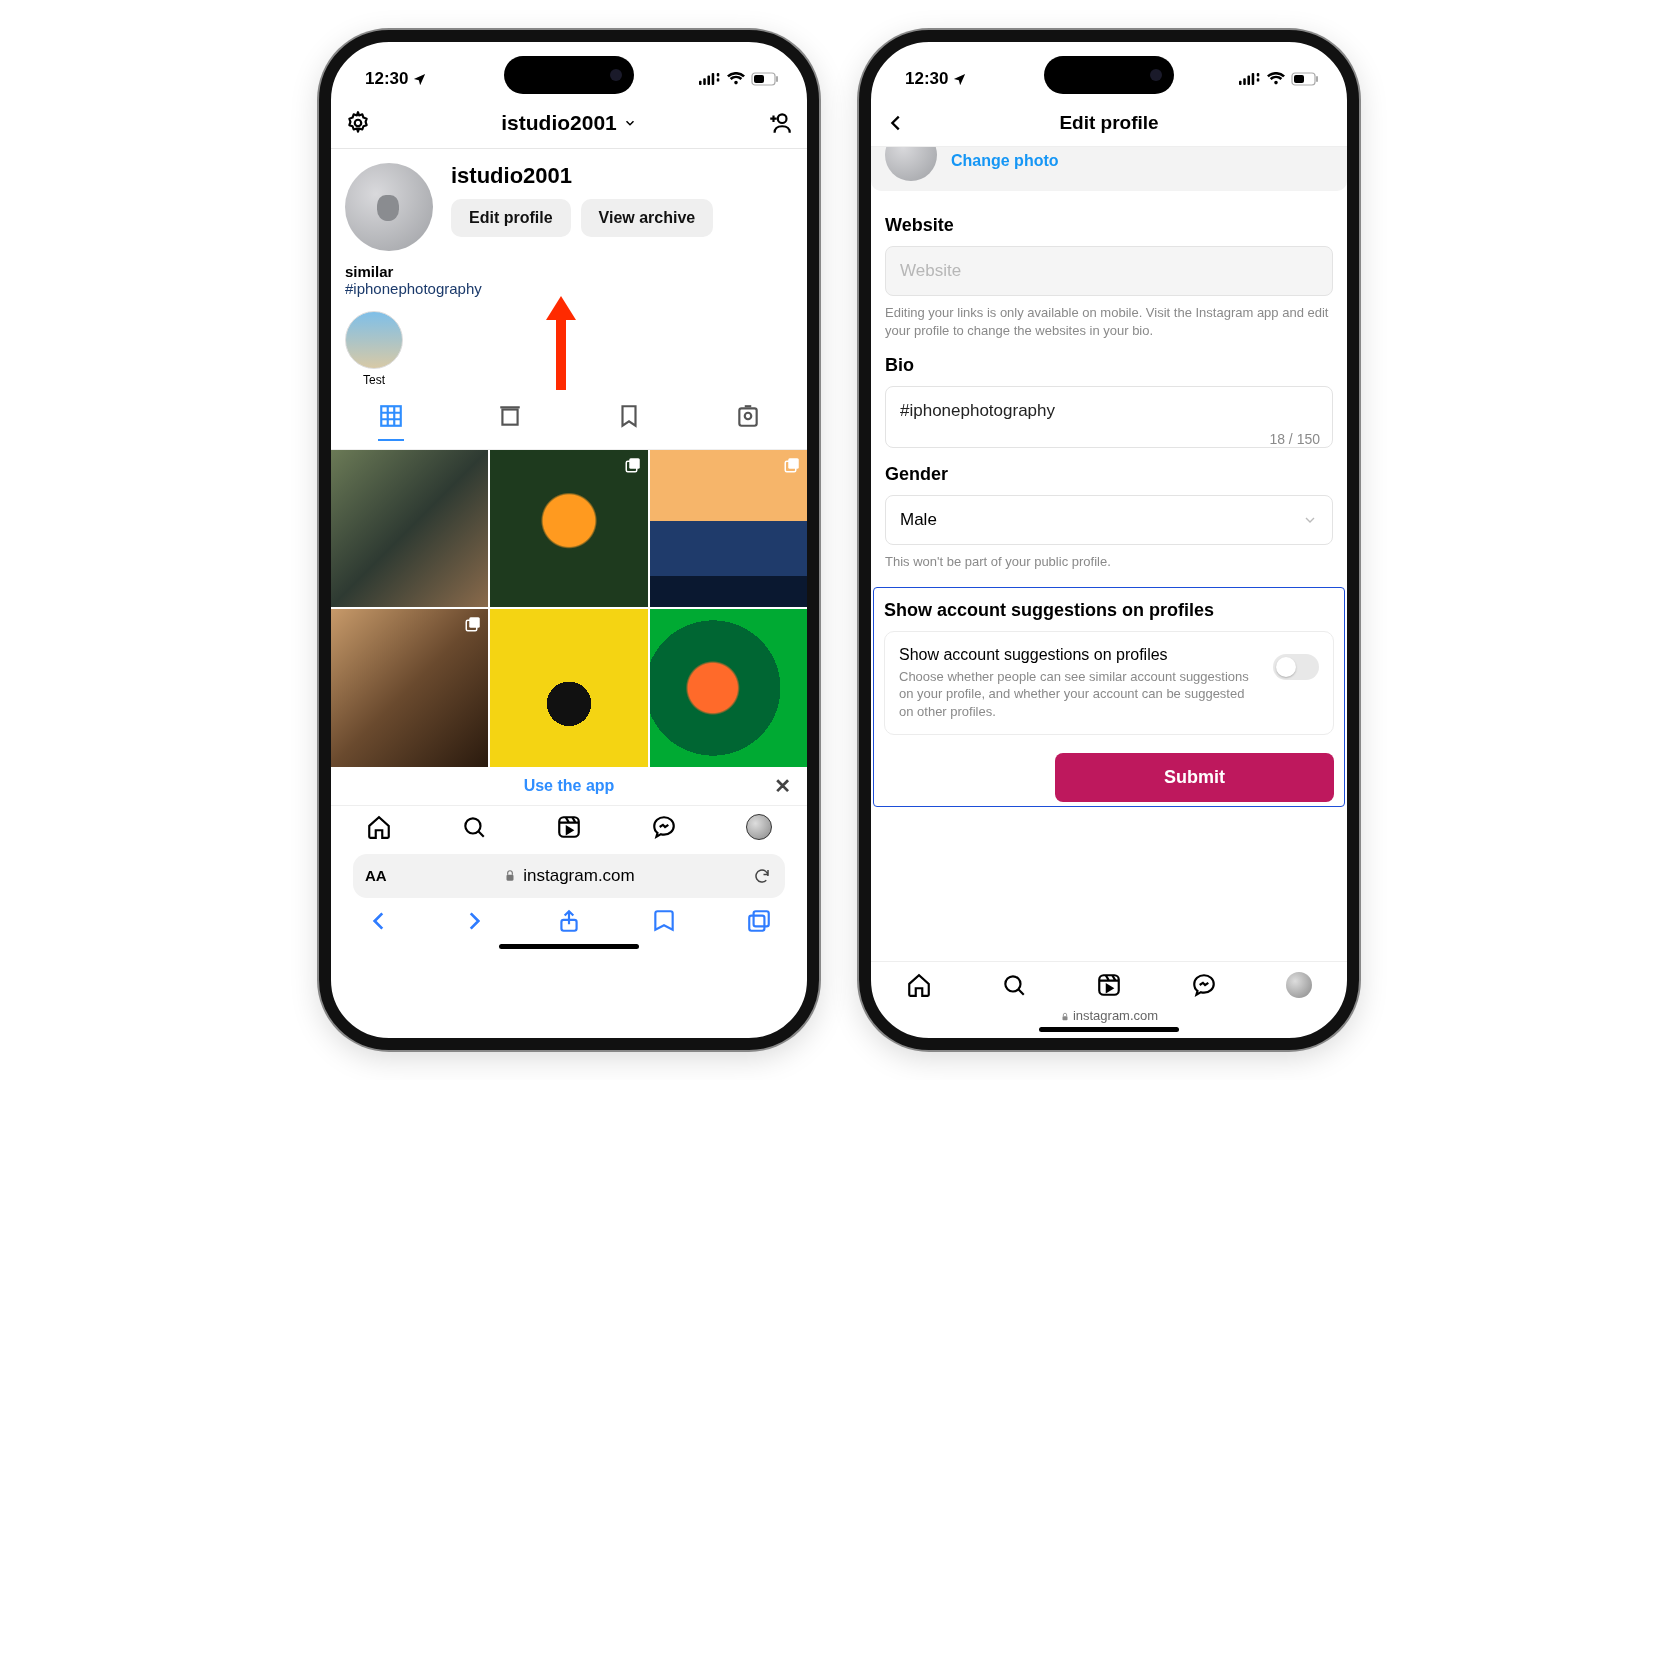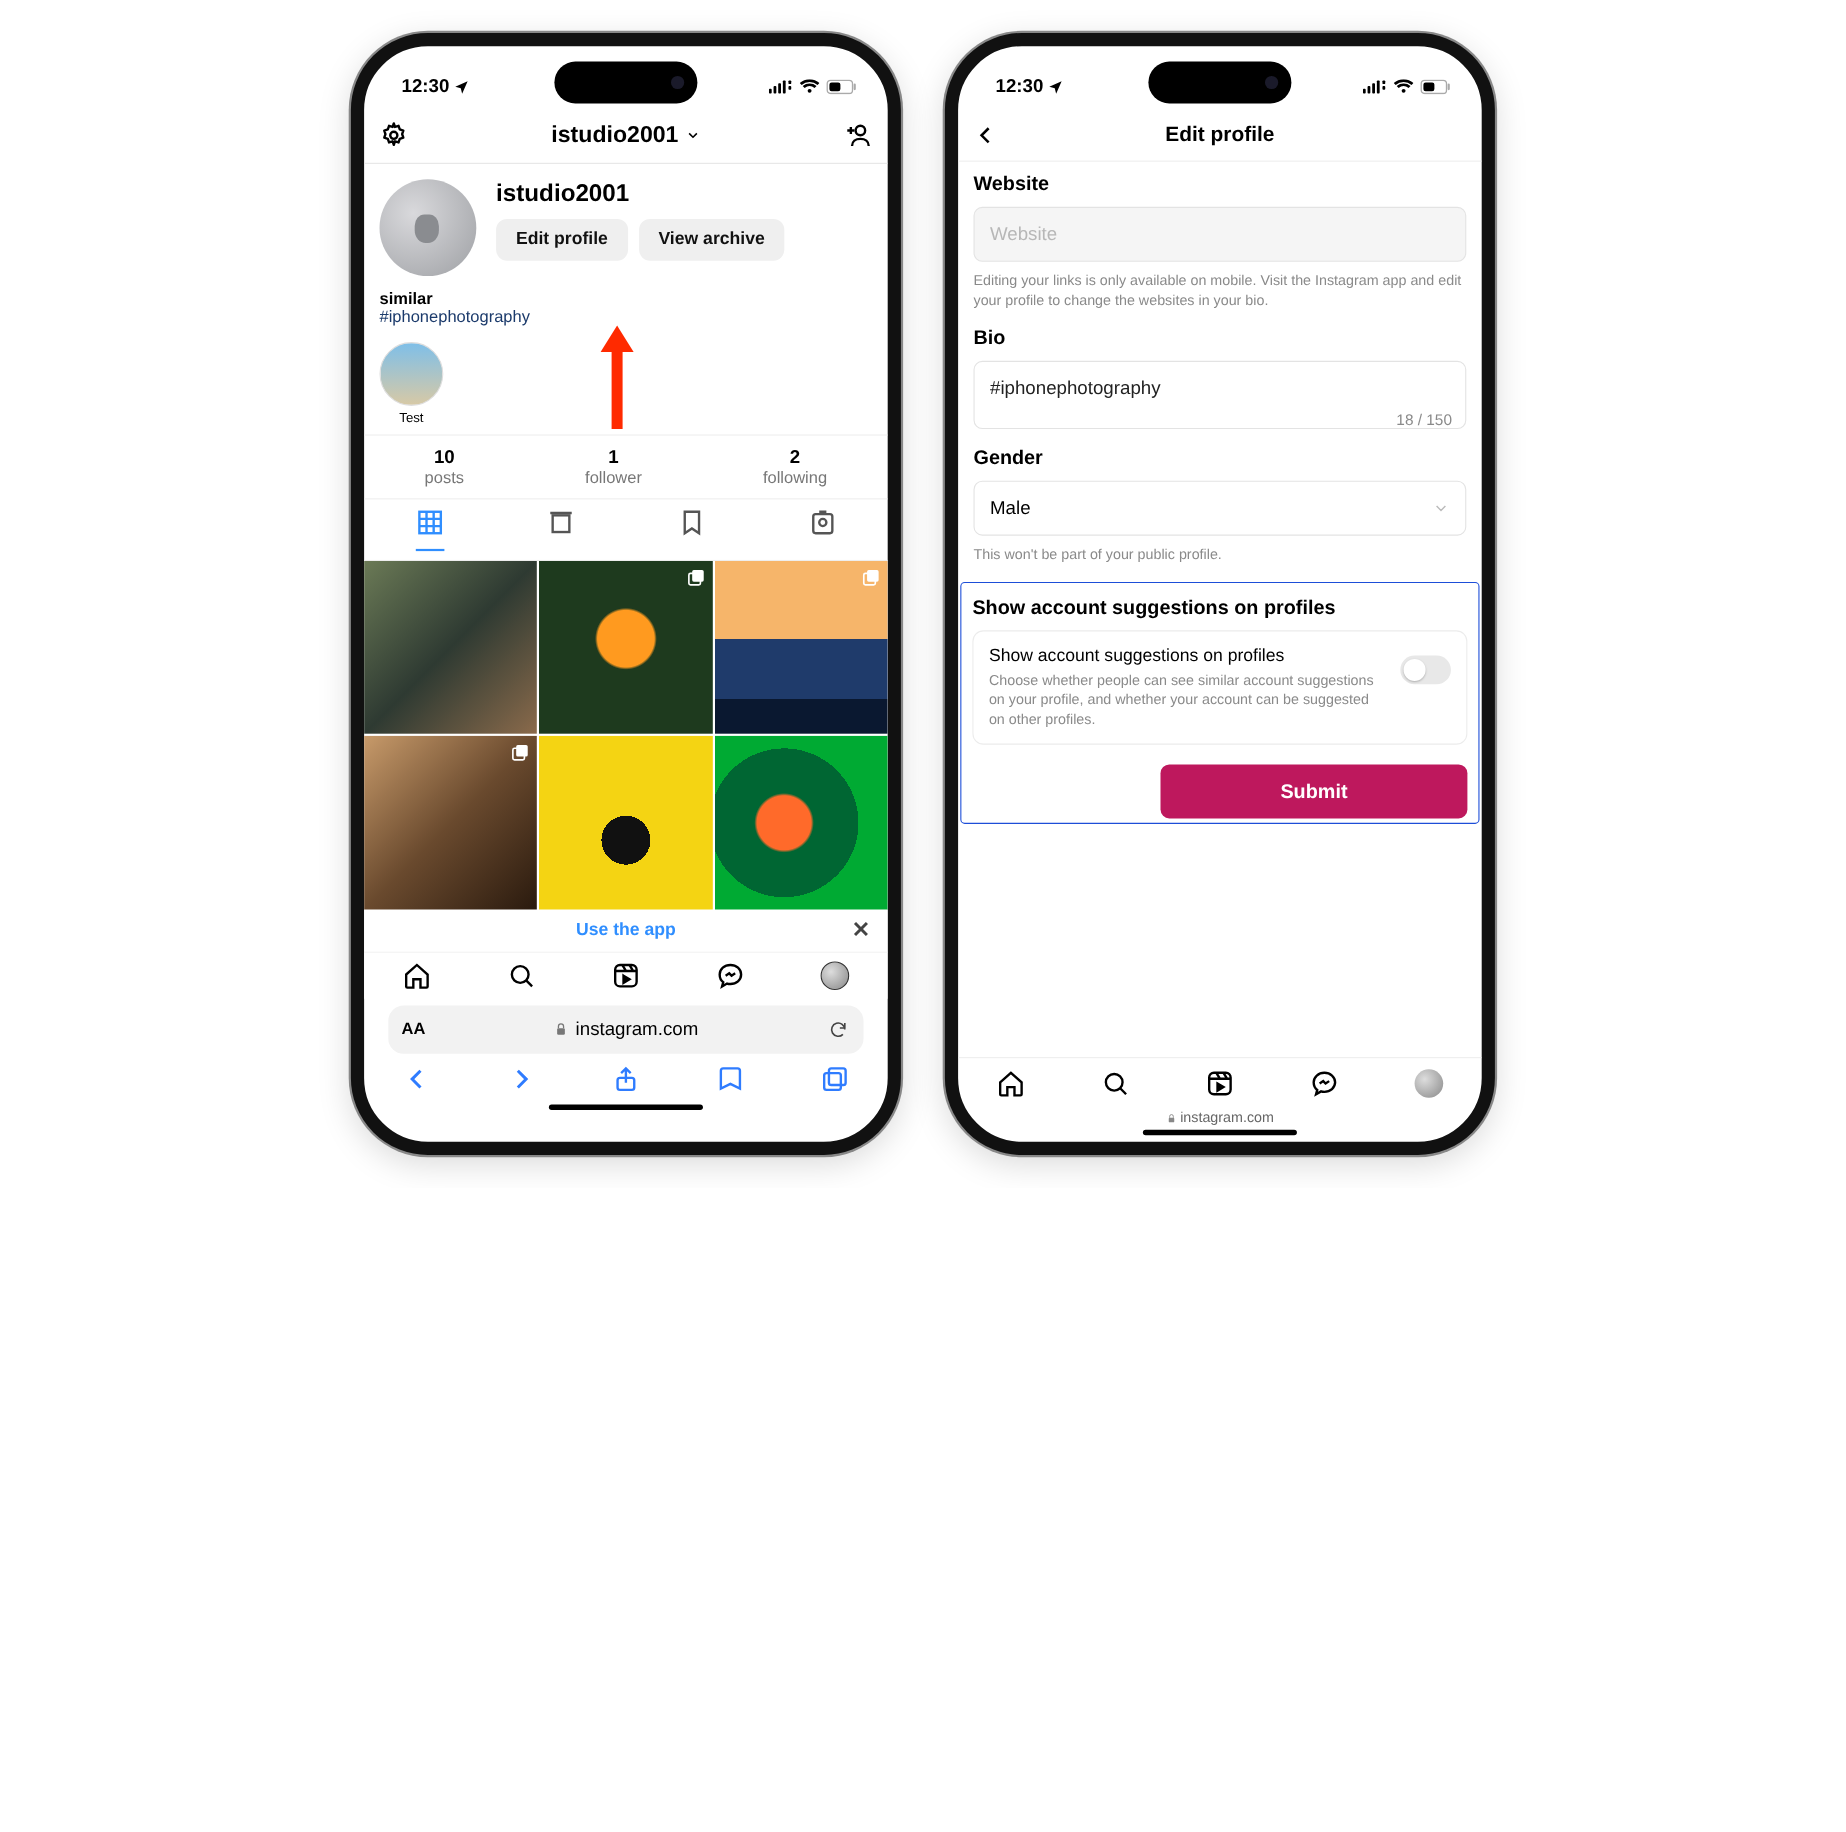--- a/index.html
+++ b/index.html
@@ -209,34 +209,20 @@
     <div class="bio">
       <div class="name">similar</div>
       <div class="hash">#iphonephotography</div>
     </div>
 
     <div class="hl">
       <div class="hl-circle"></div>
       <div class="hl-label">Test</div>
     </div>
 
-    <div class="stats">
-      <div class="stat">
-        <div class="num">10</div>
-        <div class="lbl">posts</div>
-      </div>
-      <div class="stat">
-        <div class="num">1</div>
-        <div class="lbl">follower</div>
-      </div>
-      <div class="stat">
-        <div class="num">2</div>
-        <div class="lbl">following</div>
-      </div>
-    </div>
 
     <div class="tabs">
       <div class="tab-active">
         <svg class="tab-ic" viewBox="0 0 24 24" fill="none" stroke="#2f8eff" stroke-width="2">
             <rect x="3" y="3" width="18" height="18"></rect>
             <path d="M9 3v18M15 3v18M3 9h18M3 15h18"></path>
           </svg>
       </div>
       <div>
         <svg class="tab-ic" viewBox="0 0 24 24" fill="none" stroke="#555" stroke-width="2">
@@ -372,20 +358,24 @@
     </div>
 
     <div class="p2-header">
       <svg class="back" width="22" height="22" viewBox="0 0 24 24" fill="none" stroke="#000" stroke-width="2.5">
           <path d="M15 5l-7 7 7 7"></path>
         </svg>
       <div class="ttl">Edit profile</div>
     </div>
 
     <div class="p2-body">
+      <div class="change-strip">
+        <div class="av"></div>
+        <span class="link">Change photo</span>
+      </div>
 
       <div class="section">
         <div class="sec-title">Website</div>
         <div class="field placeholder">
           <span>Website</span>
         </div>
         <div class="hint">Editing your links is only available on mobile. Visit the Instagram app and edit your profile to change the websites in your bio.</div>
       </div>
 
       <div class="section">

